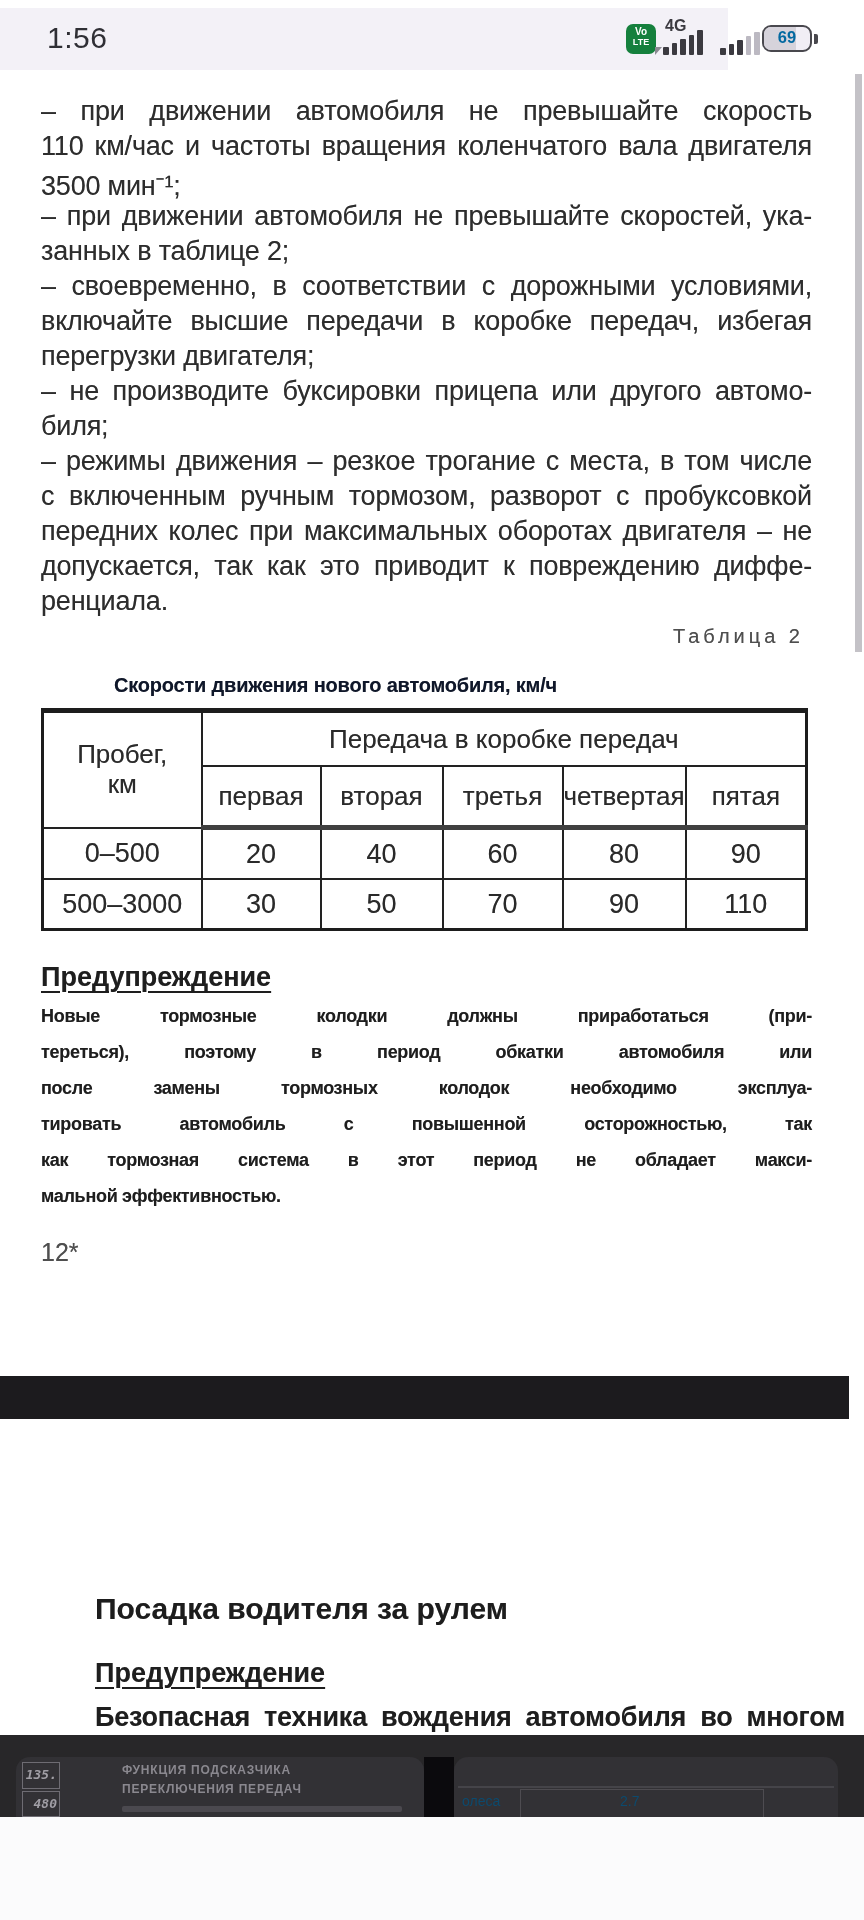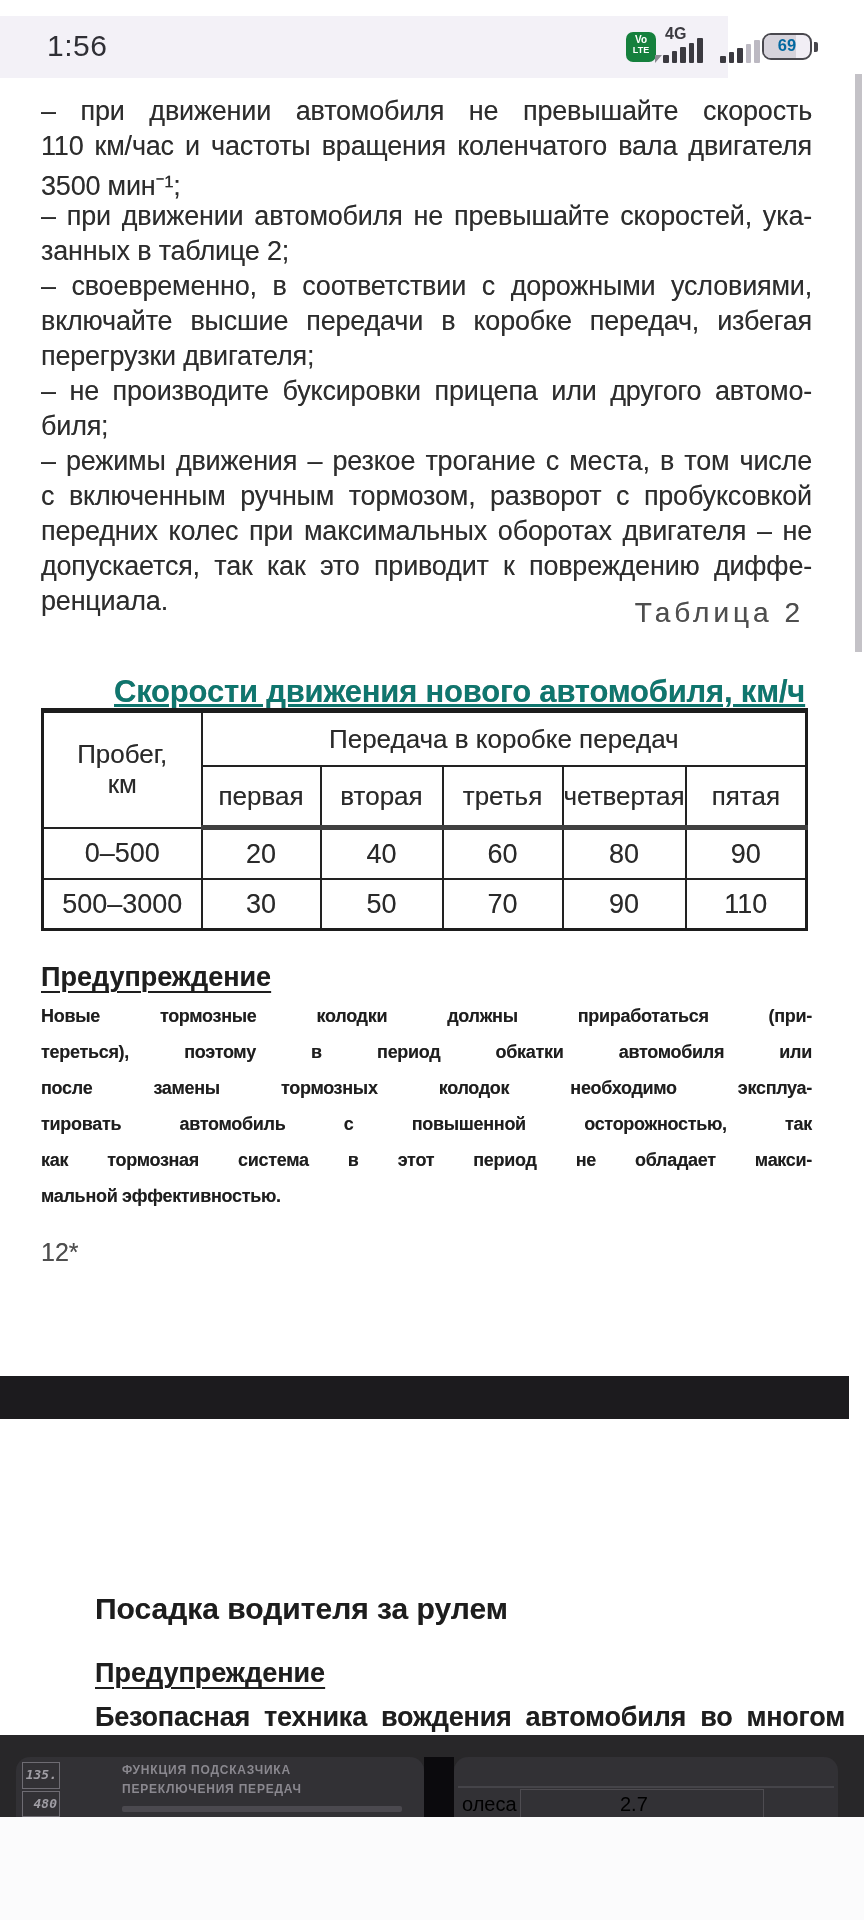--- a/index.html
+++ b/index.html
@@ -1,20 +1,20 @@
 <!DOCTYPE html>
 <html><head>
 <meta charset="utf-8">
 <style>
   html,body{margin:0;padding:0;background:#000;}
   #screen{position:relative;width:864px;height:1920px;background:#ffffff;overflow:hidden;
           font-family:"Liberation Sans",sans-serif;}
 
   
-  .statusbar{position:absolute;left:0;top:16px;width:728px;height:62px;background:#f3f1f7;}
+  .statusbar{position:absolute;left:0;top:8px;width:728px;height:62px;background:#f3f1f7;}
   .time{position:absolute;left:47px;top:13px;font-size:30px;font-weight:500;color:#2f2f35;letter-spacing:.5px;}
   .volte{position:absolute;left:626px;top:16px;width:30px;height:30px;border-radius:7px;background:#15803d;
          color:#fff;text-align:center;line-height:1.08;padding-top:3px;box-sizing:border-box;}
   .volte .t1{display:block;font-size:10px;font-weight:bold;}
   .volte .t2{display:block;font-size:9px;font-weight:bold;}
   .netlabel{position:absolute;left:665px;top:9px;font-size:16px;font-weight:bold;color:#3b3a40;}
   .sig{position:absolute;top:21px;height:26px;}
   .sig .bar{position:absolute;bottom:0;width:5.5px;background:#3b3a40;border-radius:1px;}
   .sig .bar.dim{background:#bcb9c2;}
   .sigwedge{position:absolute;left:655px;top:39px;width:0;height:0;
@@ -27,22 +27,22 @@
   .batnub{position:absolute;left:814px;top:26px;width:4px;height:10px;border-radius:0 2px 2px 0;background:#49484e;}
 
   
   .vscroll{position:absolute;left:855px;top:74px;width:7px;height:578px;background:#c4c2c7;}
 
   
   .doc{color:#2d2d2d;text-shadow:0 0 .6px rgba(70,70,70,.55);}
   .pblock{position:absolute;left:41px;top:96px;width:771px;}
   .line{height:35px;font-size:27px;letter-spacing:-.2px;white-space:nowrap;}
   .jl{text-align:justify;text-align-last:justify;white-space:normal;}
-  .tcaption{position:absolute;right:60px;top:597px;font-size:28px;letter-spacing:4px;color:#4e4e4e;}
-  .ttitle{position:absolute;left:114px;top:674px;font-size:31px;font-weight:bold;color:#0f766e;letter-spacing:-.2px;text-decoration:underline;}
+  .tcaption{position:absolute;right:60px;top:625px;font-size:20px;letter-spacing:4px;color:#4e4e4e;}
+  .ttitle{position:absolute;left:114px;top:674px;font-size:20px;font-weight:bold;color:#0f172a;letter-spacing:-.2px;}
 
   table.speeds{position:absolute;left:41px;top:708px;border-collapse:collapse;table-layout:fixed;
                font-size:26px;color:#2a2a2a;border-radius:29px;}
   table.speeds td,table.speeds th{border:2px solid #222;text-align:center;vertical-align:middle;
                font-weight:normal;padding:0;}
   table.speeds{border:3px solid #1d1d1d;border-top:5px solid #1d1d1d;}
   tr.gearrow th{border-bottom:5px solid #404040;height:58px;}
   tr.grouprow th{height:52px;}
   tr.datarow td{height:48px;font-size:27px;}
   .probeg span{display:block;line-height:1.15;}
@@ -72,21 +72,21 @@
   .gaugebox{position:absolute;left:22px;width:38px;border:1px solid #6e6c73;box-sizing:border-box;
             font-family:"DejaVu Sans Mono",monospace;font-style:italic;font-weight:bold;font-size:13px;
             color:#a09ea5;text-align:right;padding-right:2px;line-height:24px;overflow:hidden;}
   .g1{top:1762px;height:27px;}
   .g2{top:1791px;height:26px;}
   .thumbtitle{position:absolute;left:122px;font-size:12px;font-weight:bold;letter-spacing:.8px;color:#8a888f;white-space:nowrap;}
   .faintbar{position:absolute;left:122px;top:1806px;width:280px;height:6px;background:rgba(140,138,146,.28);border-radius:2px;}
   .rline{position:absolute;left:458px;top:1786px;width:376px;height:2px;background:#454449;}
   .rcell{position:absolute;left:520px;top:1789px;width:244px;height:28px;
          border:1px solid rgba(120,118,126,.4);border-bottom:none;box-sizing:border-box;}
-  .rtext{position:absolute;top:1793px;font-size:20px;color:#000000;}
+  .rtext{position:absolute;top:1793px;font-size:14px;color:#0c4a6e;}
 
   
   .navbar{position:absolute;left:0;top:1817px;width:864px;height:103px;background:#fbfbfc;}
 </style>
 </head>
 <body>
 
 <div id="screen">
 
   <div class="statusbar">

